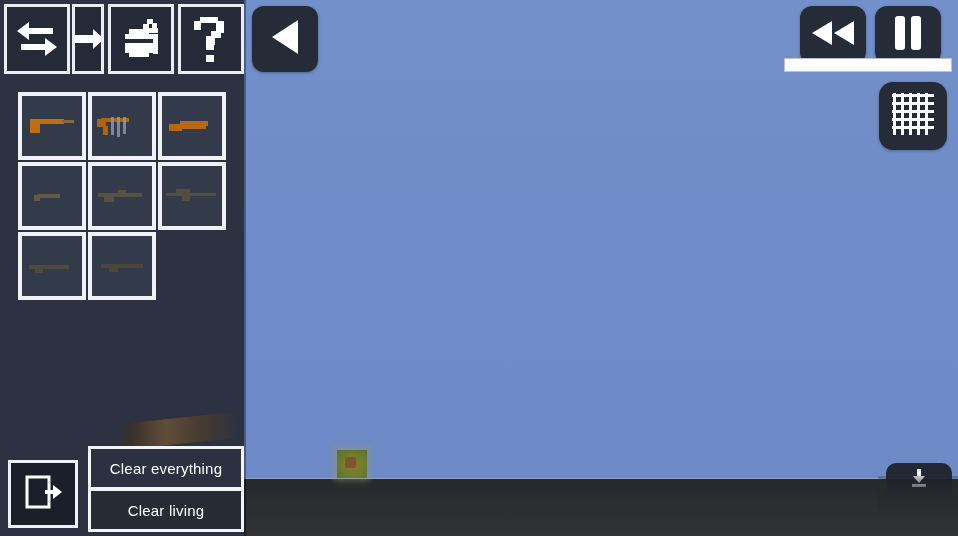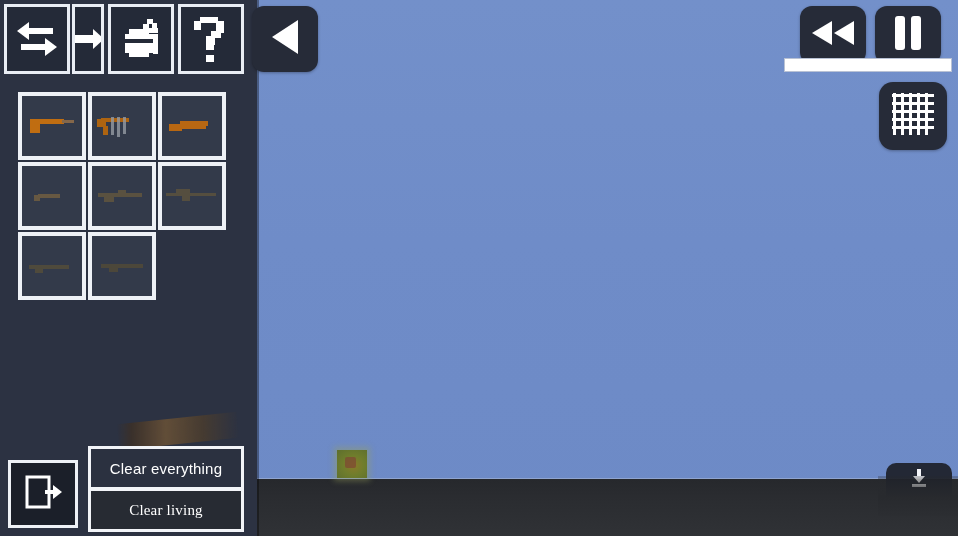--- a/index.html
+++ b/index.html
@@ -55,21 +55,20 @@
   }
 
   
   #sidebar {
     position: absolute;
     left: 0; top: 0;
     width: 244px;
     height: 536px;
     background: #2c3242;
     box-shadow: 2px 0 0 rgba(0,0,0,.35);
-    padding-left: 13px;
   }
   #sidebar-weapon-ghost {
     position: absolute;
     left: 118px;
     top: 418px;
     width: 120px;
     height: 26px;
     background: linear-gradient(96deg, rgba(0,0,0,0) 0%, rgba(62,48,36,.85) 12%,
                 rgba(110,84,54,.9) 40%, rgba(78,62,44,.85) 70%, rgba(0,0,0,0) 100%);
     transform: rotate(-6deg);
@@ -166,21 +165,21 @@
     height: 38px;
     background: #2b3140;
     color: #ffffff;
     font-size: 15px;
     display: flex;
     align-items: center;
     justify-content: center;
     cursor: pointer;
     letter-spacing: .2px;
   }
-  .clear-btn.alt { background: #272b33; font-family: Liberation Serif, serif; }
+  .clear-btn.alt { background: #272b33; }
 
   
   .round-btn {
     position: absolute;
     background: #262b38;
     border-radius: 12px;
     display: flex;
     align-items: center;
     justify-content: center;
     cursor: pointer;

